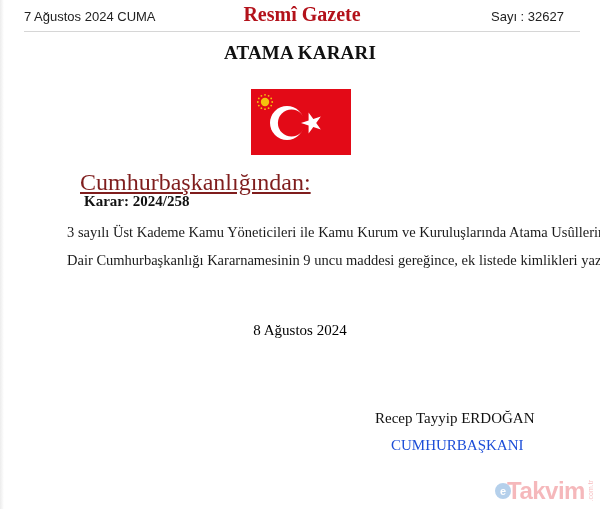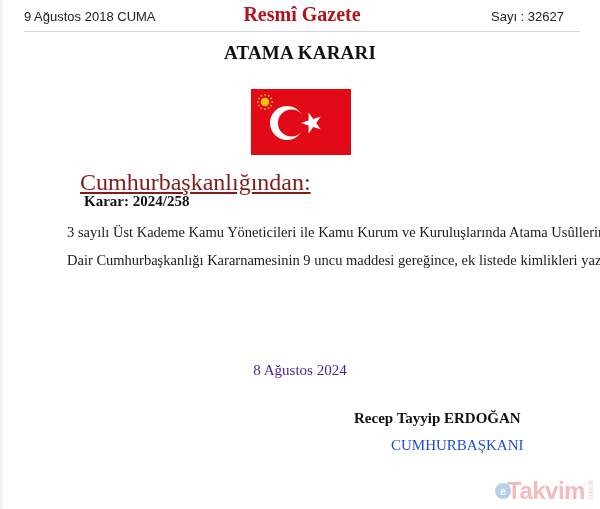--- a/index.html
+++ b/index.html
@@ -89,28 +89,27 @@
       font-size: 14.5px;
       line-height: 28px;
       color: #1a1a1a;
     }
     .body-text div { white-space: nowrap; }
     .sign-date {
       position: absolute;
       left: 0; right: 0; top: 322px;
       text-align: center;
       font-size: 15px;
-      color: #4c1d95;
-      margin-top: 40px;
+      color: #000000;
     }
     .signer-name {
       position: absolute;
-      left: 354px; top: 410px;
-      font-size: 15px;
-      font-weight: bold;
+      left: 375px; top: 410px;
+      font-size: 15px;
+      font-weight: normal;
     }
     .signer-title {
       position: absolute;
       left: 391px; top: 437px;
       font-size: 15px;
       color: #1d4ed8;
     }
     .watermark {
       position: absolute;
       left: 495px; top: 478px;
@@ -149,21 +148,21 @@
       transform: rotate(180deg);
       margin-left: 2px;
     }
   </style>
 </head>
 <body>
 
 <div class="left-shade"></div>
 
 <div class="header">
-  <span class="hdr-date">9 Ağustos 2018 CUMA</span>
+  <span class="hdr-date">7 Ağustos 2024 CUMA</span>
   <span class="hdr-title">Resmî Gazete</span>
   <span class="hdr-issue">Sayı : 32627</span>
 </div>
 <div class="hdr-rule"></div>
 
 <div class="doc-title">ATAMA KARARI</div>
 
 <svg class="flag" viewBox="0 0 100 66" xmlns="http://www.w3.org/2000/svg">
   <rect x="0" y="0" width="100" height="66" fill="#e30a17"></rect>
 

